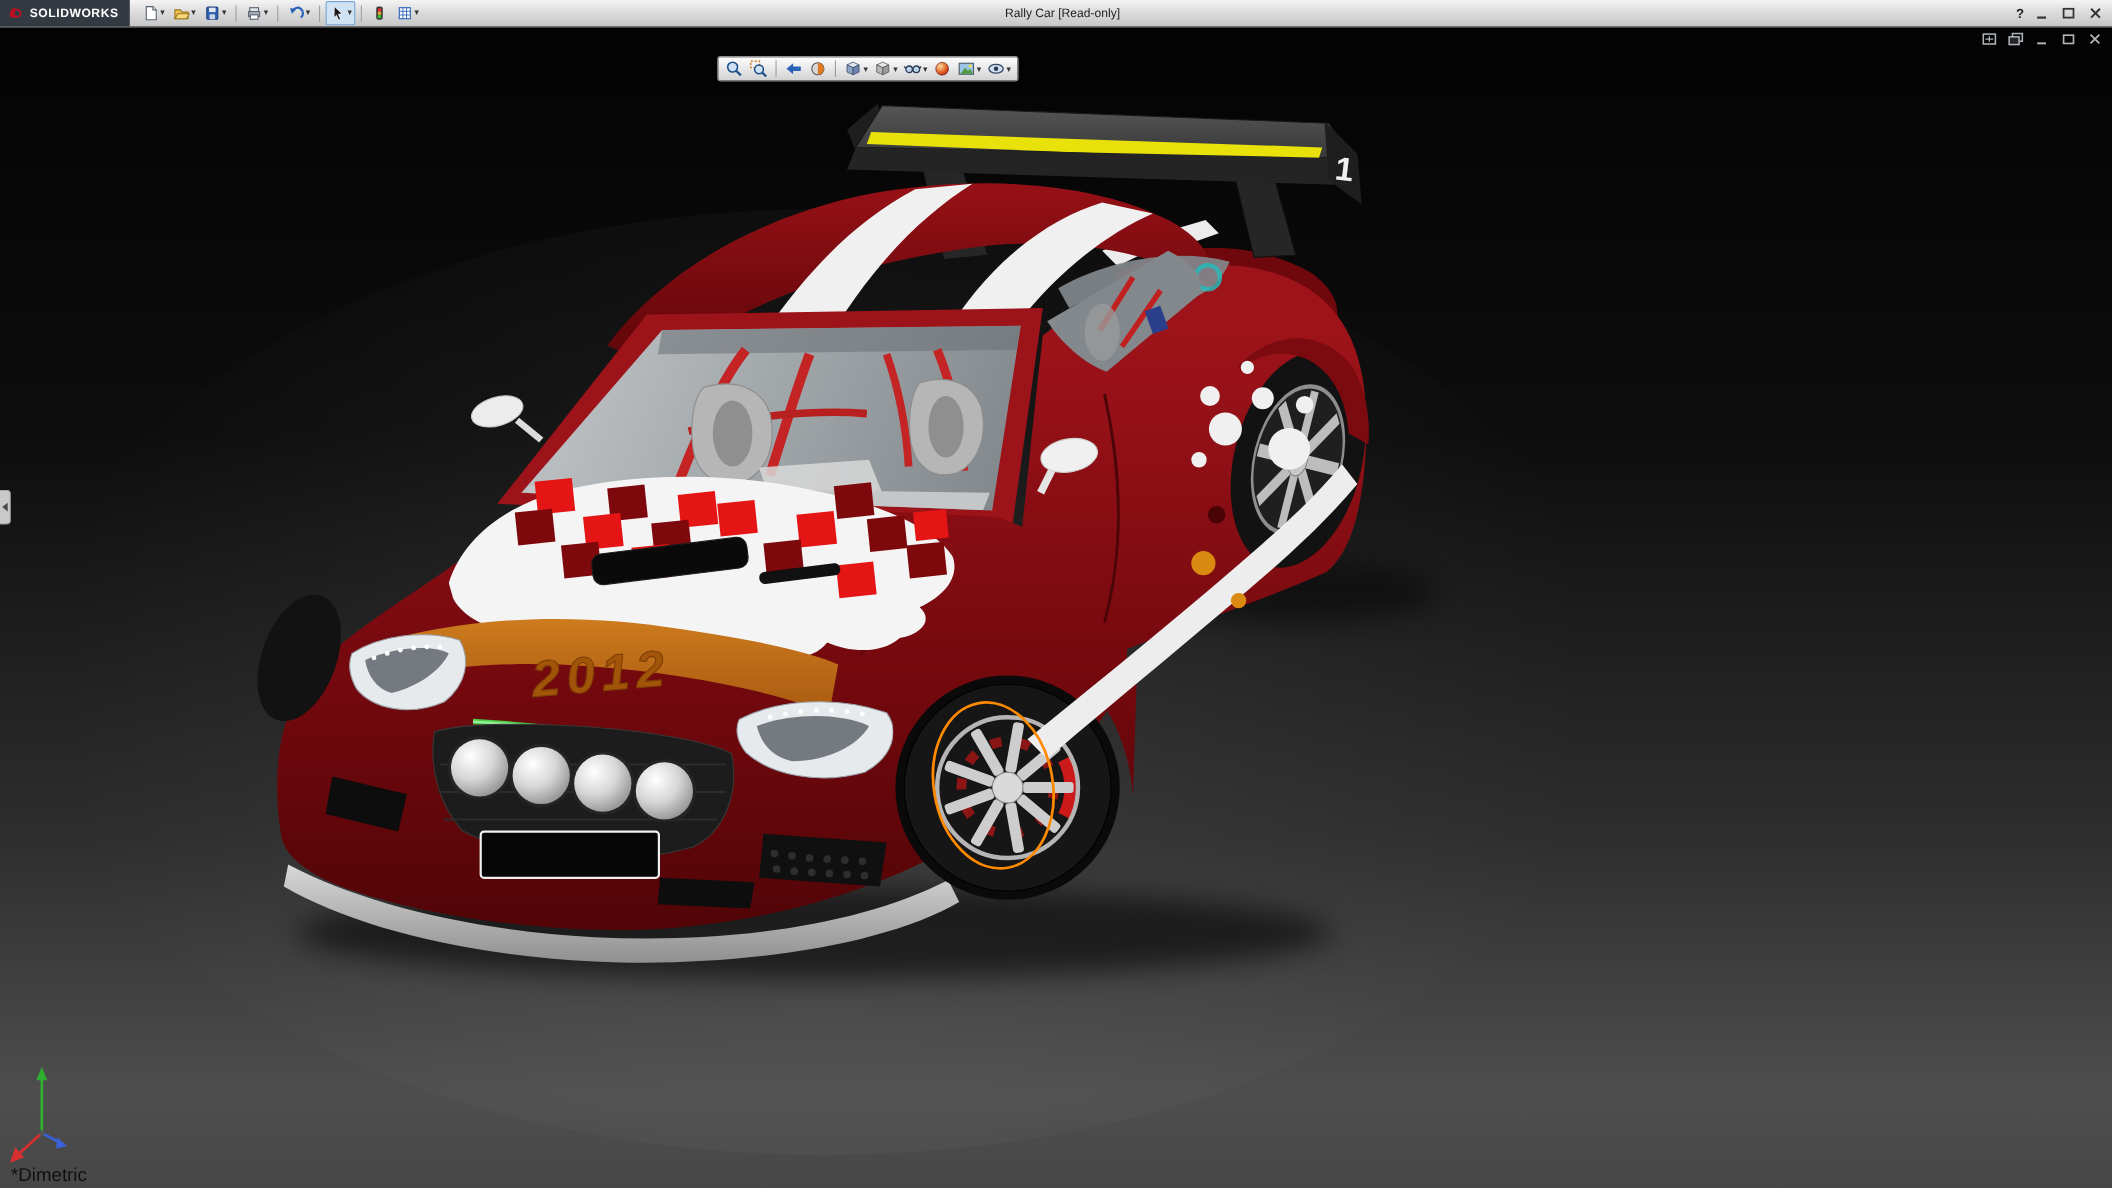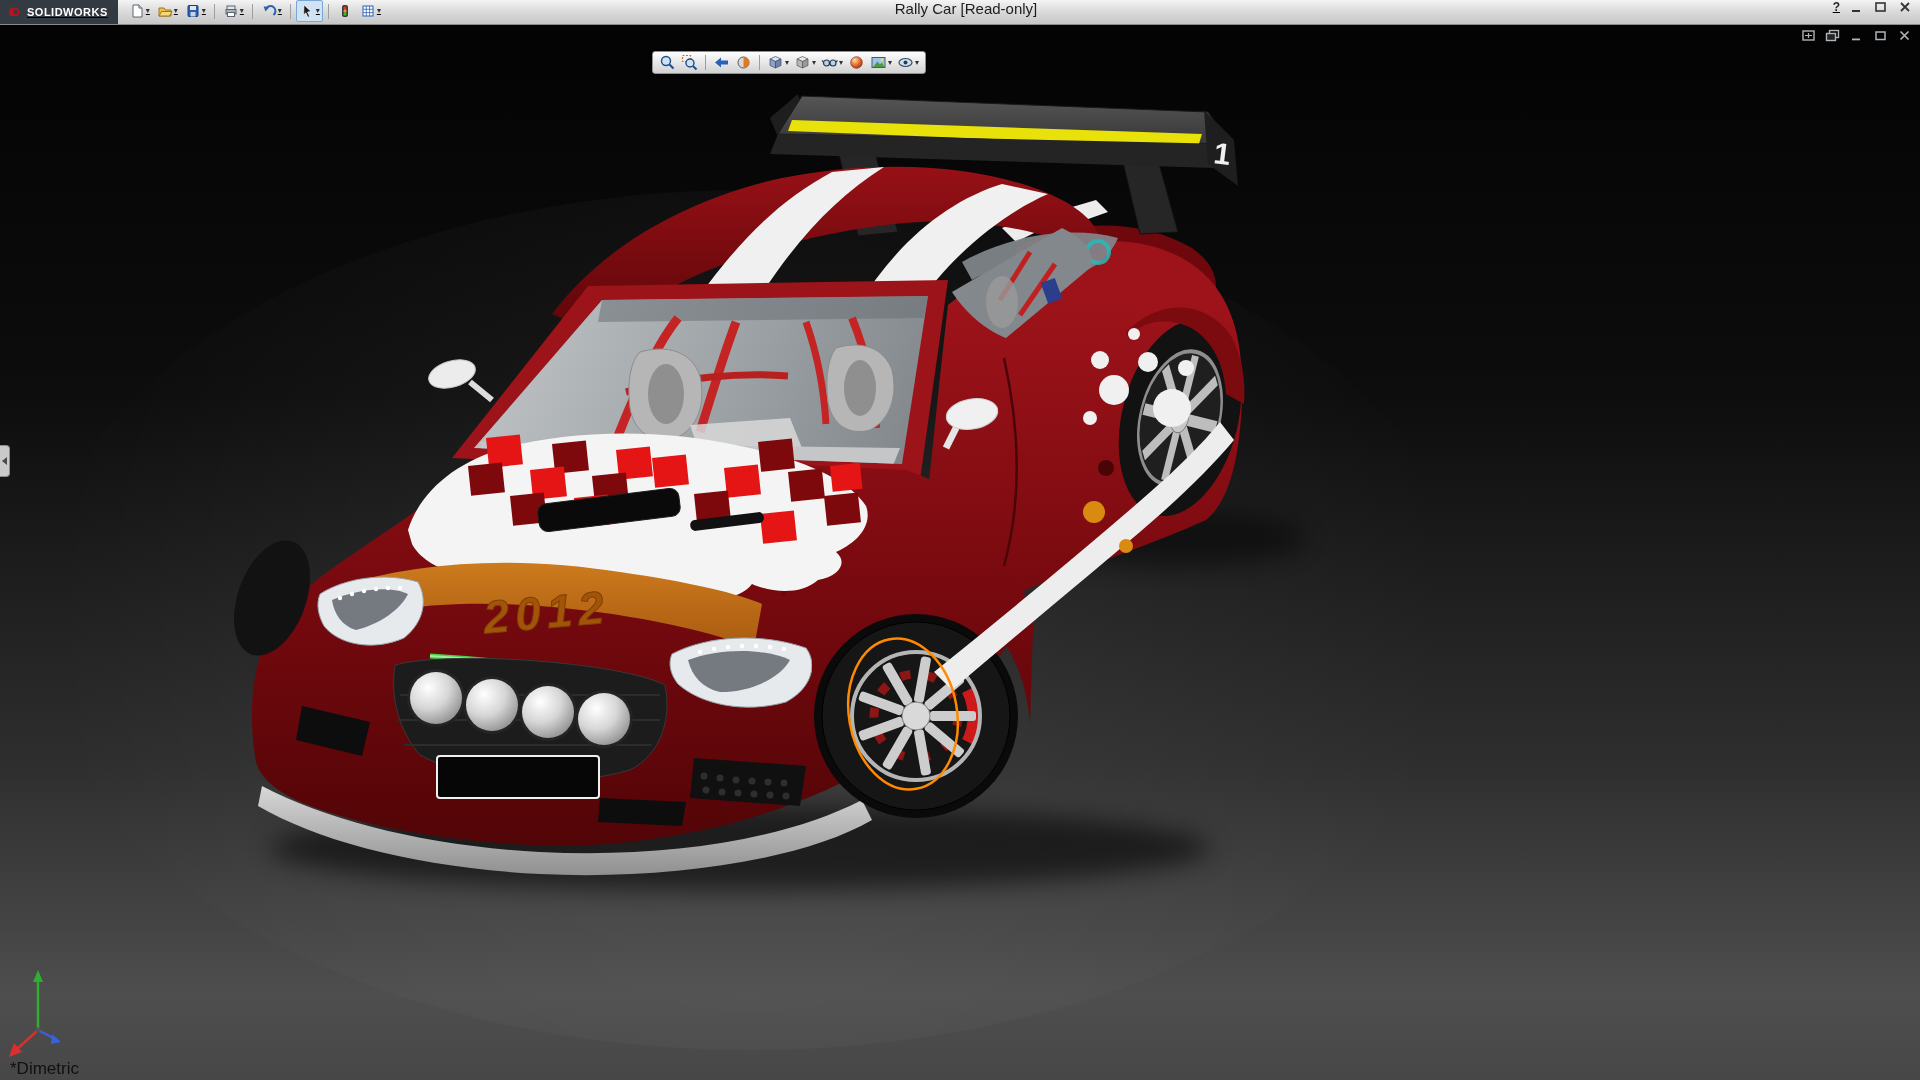--- a/index.html
+++ b/index.html
@@ -1,30 +1,30 @@
 <!DOCTYPE html>
 <html><head>
 <meta charset="utf-8">
 <style>
   html,body{margin:0;padding:0;width:1920px;height:1080px;overflow:hidden;
     font-family:"Liberation Sans",sans-serif;background:#000;}
   
   .titlebar{position:absolute;top:0;left:0;right:0;height:24px;
     background:linear-gradient(#f4f4f4,#dcdcdc 45%,#c6c6c6);
-    border-bottom:1px solid #8a8a8a;display:flex;align-items:flex-start;z-index:20;text-decoration:underline;}
+    border-bottom:1px solid #8a8a8a;display:flex;align-items:center;z-index:20;}
   .logo{height:24px;background:#343a42;display:flex;align-items:center;gap:5px;
     padding:0 10px 0 6px;}
   .logo-text{color:#fff;font-weight:bold;font-size:11px;letter-spacing:.5px;}
   .tb{display:flex;align-items:center;margin-left:8px;gap:1px;}
   .tb-btn{height:20px;display:flex;align-items:center;padding:0 2px;border:1px solid transparent;
     border-radius:2px;background:transparent;cursor:default;}
   .tb-btn.pressed{background:#cfe3f5;border-color:#7aa7d8;}
   .dd{font-size:8px;color:#333;margin-left:1px;line-height:1;}
   .sep{width:1px;height:15px;background:#9e9e9e;margin:0 4px;}
-  .title-text{position:absolute;left:12px;right:0;text-align:center;font-size:15px;color:#1d1d1d;
+  .title-text{position:absolute;left:12px;right:0;text-align:center;font-size:11px;color:#1d1d1d;
     pointer-events:none;}
   .win-controls{margin-left:auto;display:flex;align-items:center;gap:10px;padding-right:8px;z-index:2;}
   .help-btn{font-size:12px;color:#222;font-weight:bold;}
   
   .hud{position:absolute;top:27px;left:652px;height:21px;
     background:linear-gradient(#fefefe,#d2d2d2);border:1px solid #8f8f8f;border-radius:3px;
     display:flex;align-items:center;padding:0 4px;gap:1px;z-index:15;
     box-shadow:0 1px 3px rgba(0,0,0,.5);}
   .hud-btn{height:19px;display:flex;align-items:center;padding:0 2px;border-radius:2px;}
   

